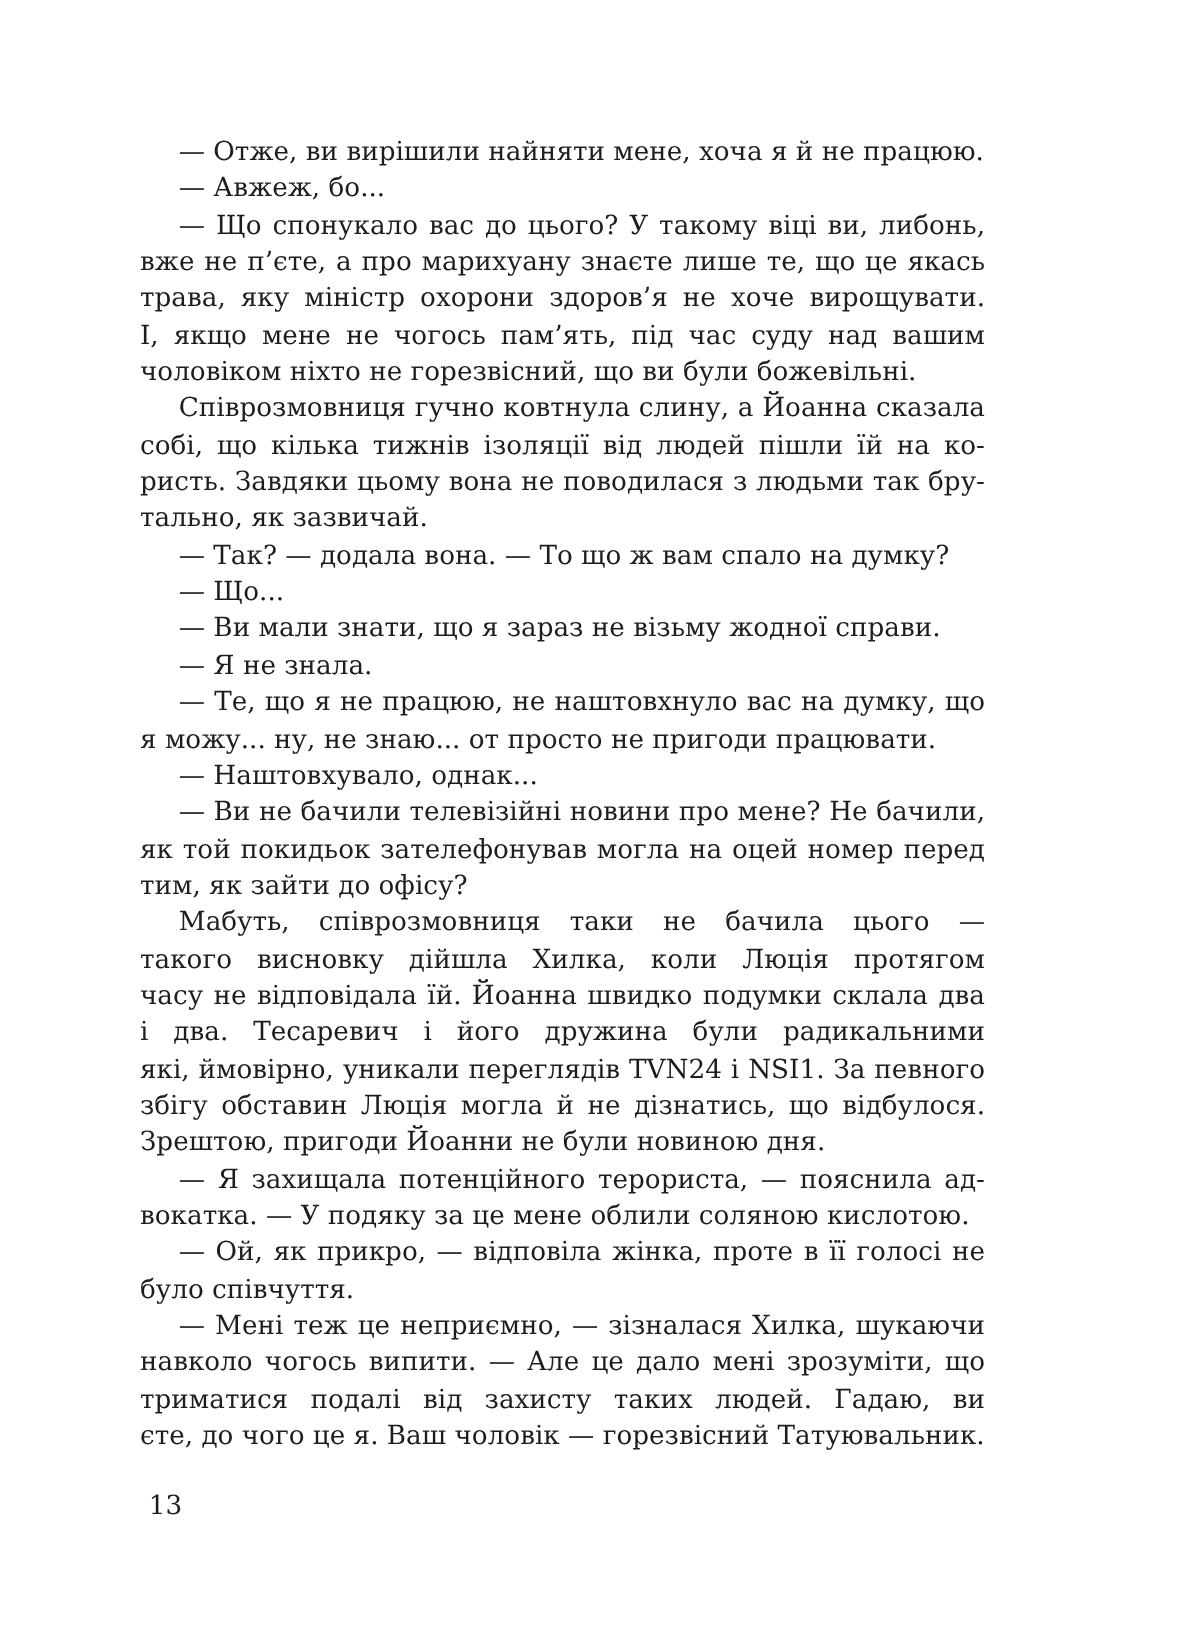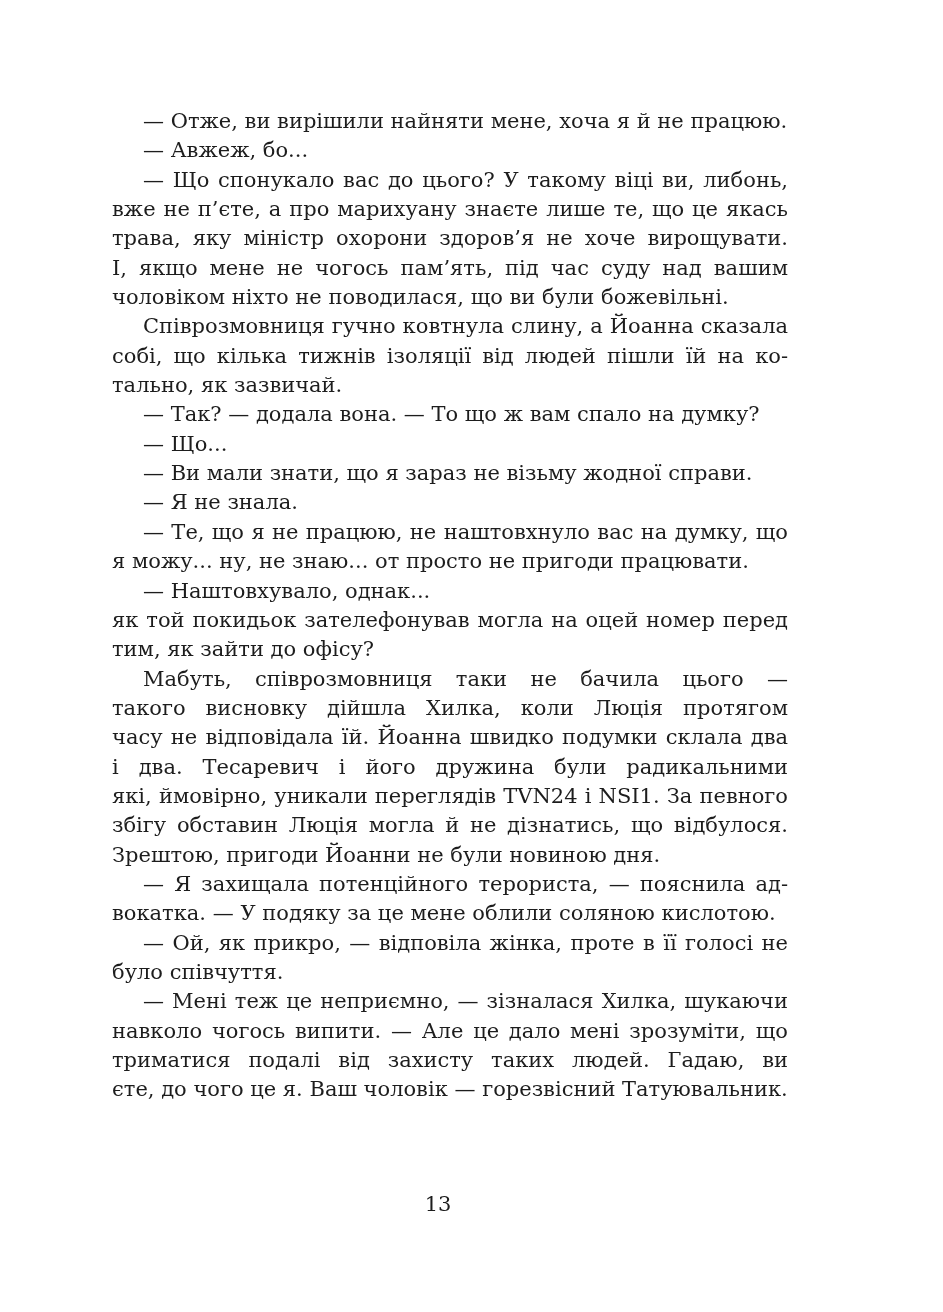--- a/index.html
+++ b/index.html
@@ -36,49 +36,50 @@
     white-space: normal;
   }
   .line.first {
     padding-left: 31px;
   }
   .line.last {
     text-align-last: left;
   }
   .page-number {
     position: absolute;
-    left: 100px;
+    left: 119px;
     top: 1191px;
     width: 676px;
-    text-align: center;
+    text-align: left;
     font-size: 21px;
     line-height: 26px;
   }
 </style>
 </head>
 <body>
 
 <div class="book-page" style="background: rgb(255, 255, 255); color: rgb(29, 29, 29);">
   <div class="text-block">
       <div class="paragraph">
         <div class="line first last">— Отже, ви вирішили найняти мене, хоча я й не працюю.</div>
       </div>
       <div class="paragraph">
         <div class="line first last">— Авжеж, бо...</div>
       </div>
       <div class="paragraph">
         <div class="line first">— Що спонукало вас до цього? У такому віці ви, либонь,</div>
         <div class="line">вже не п’єте, а про марихуану знаєте лише те, що це якась</div>
         <div class="line">трава, яку міністр охорони здоров’я не хоче вирощувати.</div>
         <div class="line">І, якщо мене не чогось пам’ять, під час суду над вашим</div>
-        <div class="line last">чоловіком ніхто не поводилася, що ви були божевільні.</div>
+        <div class="line last">чоловіком ніхто не горезвісний, що ви були божевільні.</div>
       </div>
       <div class="paragraph">
         <div class="line first">Співрозмовниця гучно ковтнула слину, а Йоанна сказала</div>
         <div class="line">собі, що кілька тижнів ізоляції від людей пішли їй на ко-</div>
+        <div class="line">ристь. Завдяки цьому вона не поводилася з людьми так бру-</div>
         <div class="line last">тально, як зазвичай.</div>
       </div>
       <div class="paragraph">
         <div class="line first last">— Так? — додала вона. — То що ж вам спало на думку?</div>
       </div>
       <div class="paragraph">
         <div class="line first last">— Що...</div>
       </div>
       <div class="paragraph">
         <div class="line first last">— Ви мали знати, що я зараз не візьму жодної справи.</div>
@@ -87,20 +88,21 @@
         <div class="line first last">— Я не знала.</div>
       </div>
       <div class="paragraph">
         <div class="line first">— Те, що я не працюю, не наштовхнуло вас на думку, що</div>
         <div class="line last">я можу... ну, не знаю... от просто не пригоди працювати.</div>
       </div>
       <div class="paragraph">
         <div class="line first last">— Наштовхувало, однак...</div>
       </div>
       <div class="paragraph">
+        <div class="line first">— Ви не бачили телевізійні новини про мене? Не бачили,</div>
         <div class="line">як той покидьок зателефонував могла на оцей номер перед</div>
         <div class="line last">тим, як зайти до офісу?</div>
       </div>
       <div class="paragraph">
         <div class="line first">Мабуть, співрозмовниця таки не бачила цього — принаймні</div>
         <div class="line">такого висновку дійшла Хилка, коли Люція протягом певного</div>
         <div class="line">часу не відповідала їй. Йоанна швидко подумки склала два</div>
         <div class="line">і два. Тесаревич і його дружина були радикальними правими,</div>
         <div class="line">які, ймовірно, уникали переглядів TVN24 і NSI1. За певного</div>
         <div class="line">збігу обставин Люція могла й не дізнатись, що відбулося.</div>

